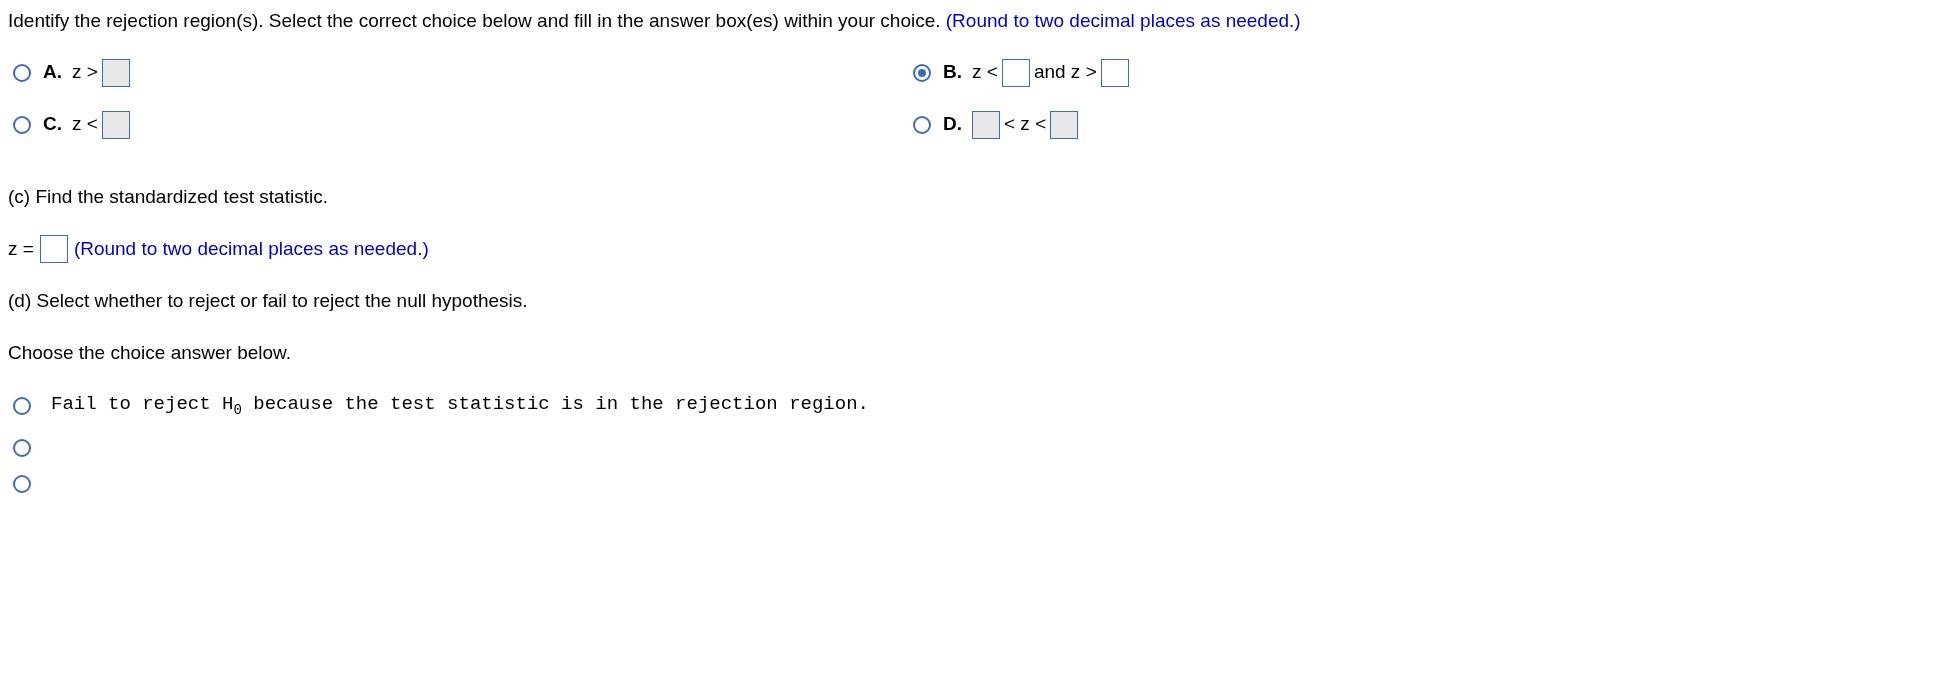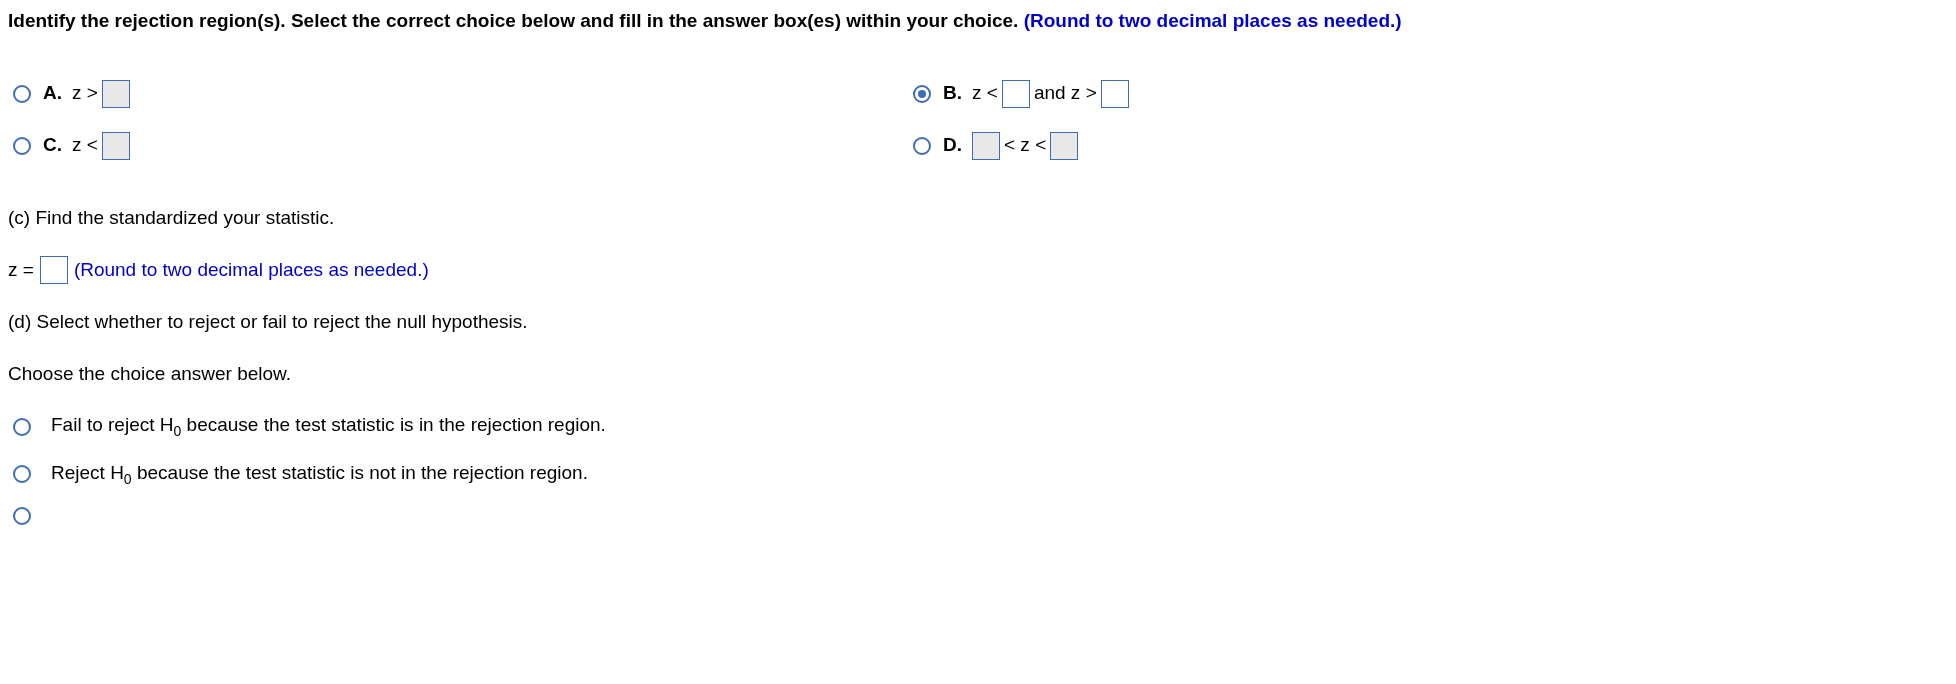--- a/index.html
+++ b/index.html
@@ -9,22 +9,21 @@
     }
     body {
       font-family: Arial, Helvetica, sans-serif;
       font-size: 19px;
       color: #000;
       background: #fff;
       padding: 8px;
       line-height: 1.4;
     }
     .question-text {
-      margin-bottom: 45px;
-      font-weight: bold;
+      margin-bottom: 24px;
     }
     .blue-text {
       color: #0000cc;
     }
     .options-grid {
       display: grid;
       grid-template-columns: 900px 1fr;
       row-gap: 24px;
       margin-bottom: 45px;
       margin-left: 5px;
@@ -78,20 +77,21 @@
       display: flex;
       align-items: center;
       gap: 6px;
       margin-bottom: 25px;
     }
     .radio-option {
       display: flex;
       align-items: center;
       margin-bottom: 18px;
       margin-left: 5px;
+      font-family: Liberation Mono, monospace;
     }
     .radio-option .radio {
       margin-right: 20px;
     }
     .sub-text {
       display: inline;
     }
     .sub-0 {
       vertical-align: sub;
       font-size: 14px;
@@ -138,41 +138,38 @@
     <span class="radio"></span>
     <span class="option-label">D.</span>
     <span class="option-content">
       <span class="input-box disabled"></span>
       <span>&lt; z &lt;</span>
       <span class="input-box disabled"></span>
     </span>
   </div>
 </div>
 
-<div class="section">(c) Find the standardized your statistic.</div>
+<div class="section">(c) Find the standardized test statistic.</div>
 
 <div class="stat-row">
   <span>z =</span>
   <span class="input-box"></span>
   <span class="blue-text">(Round to two decimal places as needed.)</span>
 </div>
 
 <div class="section">(d) Select whether to reject or fail to reject the null hypothesis.</div>
 
 <div class="section">Choose the choice answer below.</div>
 
 <div class="radio-option">
   <span class="radio"></span>
   <span class="sub-text">
     <span>Fail to reject H</span><span class="sub-0">0</span><span> because the test statistic is in the rejection region.</span>
   </span>
 </div>
 
 <div class="radio-option">
   <span class="radio"></span>
-  <span class="sub-text">
-    <span>Reject H</span><span class="sub-0">0</span><span> because the test statistic is not in the rejection region.</span>
-  </span>
 </div>
 
 <div class="radio-option">
   <span class="radio"></span>
 </div>
 
 </body></html>

